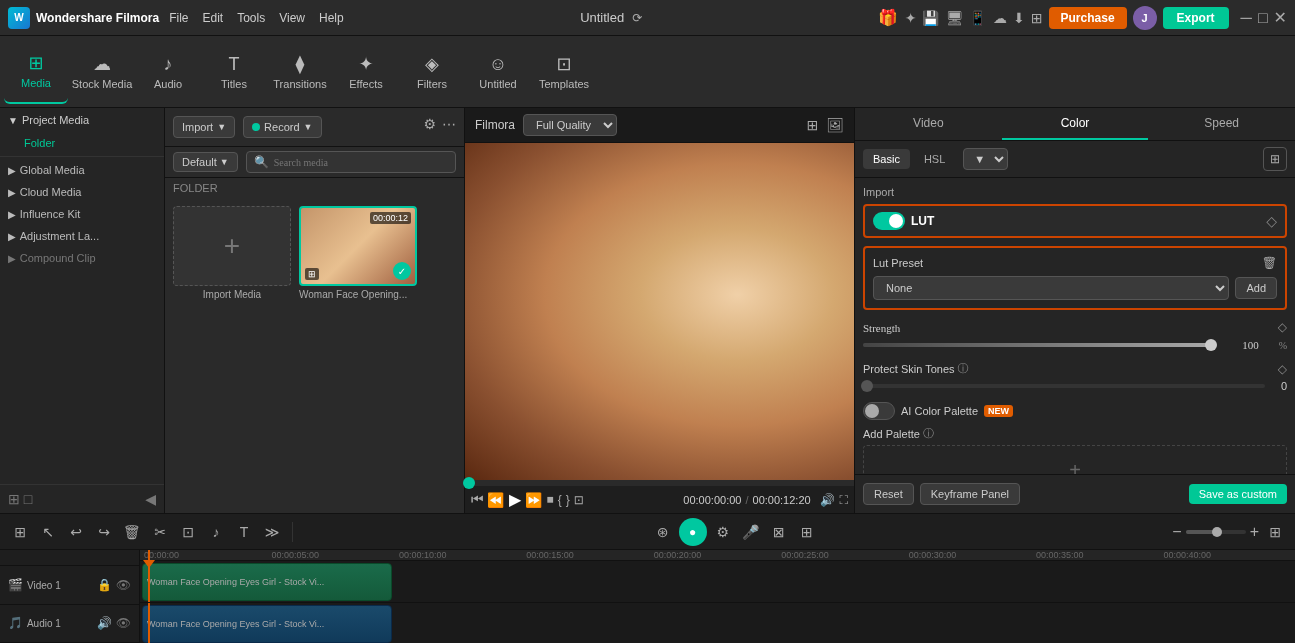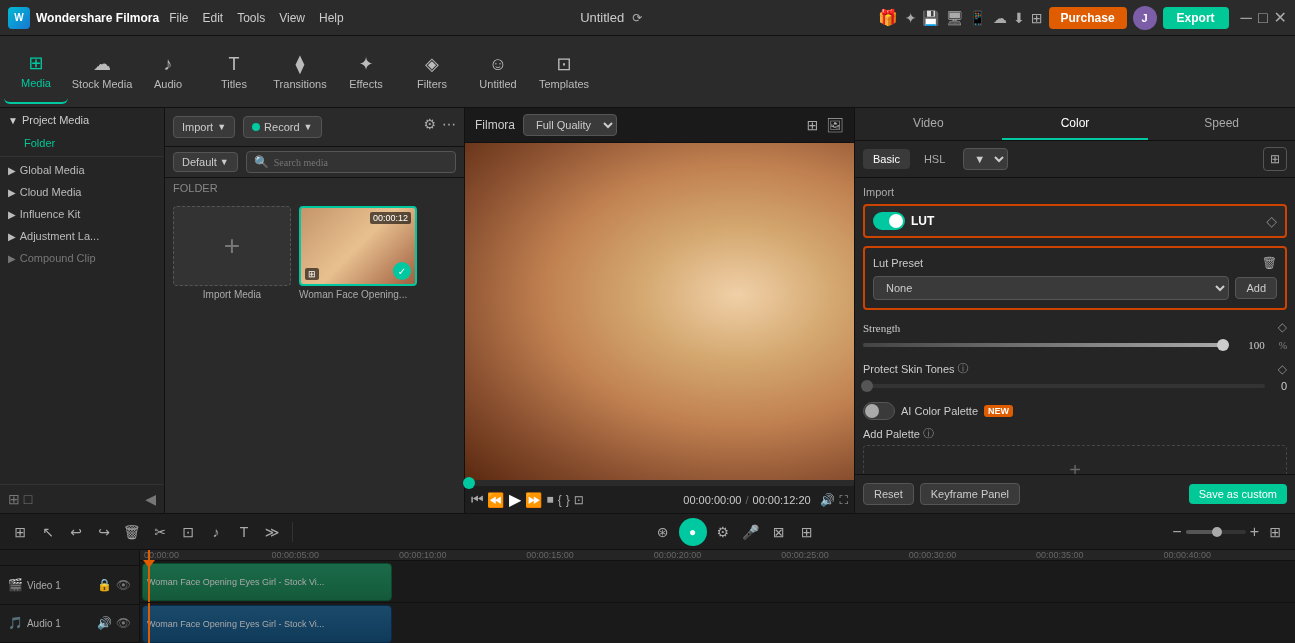--- a/index.html
+++ b/index.html
@@ -246,21 +246,21 @@
           </select>
           <button style="background:#3a3a3a;border:1px solid #555;color:#ccc;padding:4px 10px;border-radius:4px;cursor:pointer;font-size:11px;">Add</button>
         </div>
       </div>
 
       <div style="margin-bottom:10px;font-family:Liberation Serif, serif;">
         <div style="display:flex;align-items:center;justify-content:space-between;margin-bottom:4px;">
           <span style="color:#ccc;font-size:11px;">Strength</span>
           <span style="color:#888;font-size:12px;cursor:pointer;">◇</span>
         </div>
-        <div style="display:flex;align-items:center;gap:14px;">
+        <div style="display:flex;align-items:center;gap:20px;">
           <div style="flex:1;height:4px;background:#333;border-radius:2px;position:relative;cursor:pointer;">
             <div style="height:100%;width:100%;background:linear-gradient(to right,#444,#aaa);border-radius:2px;"></div>
             <div style="width:12px;height:12px;background:#ccc;border-radius:50%;position:absolute;top:-4px;right:-2px;cursor:pointer;"></div>
           </div>
           <span style="color:#ccc;font-size:11px;min-width:24px;text-align:right;">100</span>
           <span style="color:#888;font-size:10px;">%</span>
         </div>
       </div>
 
       <div style="margin-bottom:10px;">

